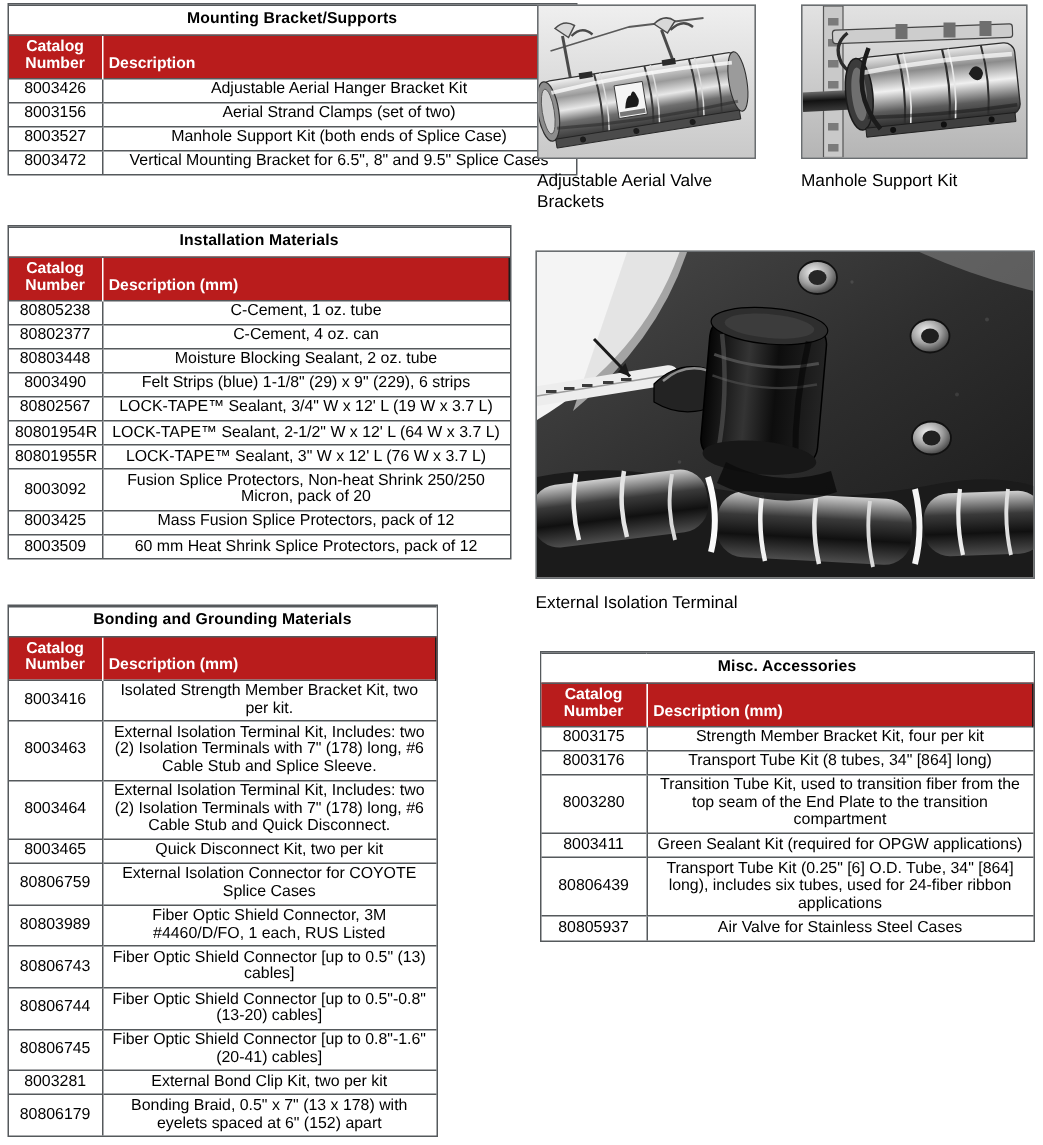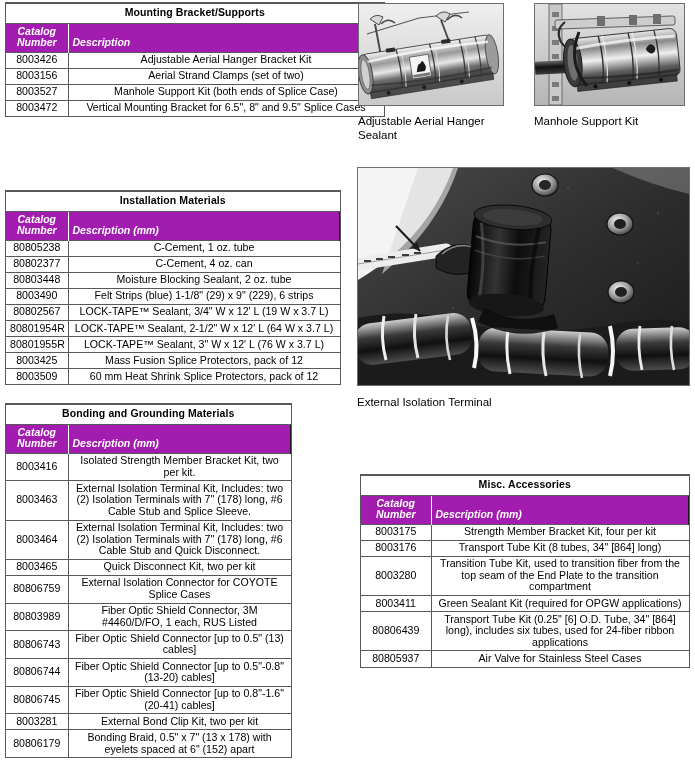--- a/index.html
+++ b/index.html
@@ -34,28 +34,27 @@
     background: #ffffff;
     color: #000000;
     font-weight: bold;
     font-size: 10.5px;
     text-align: center;
     padding: 3px 2px 4px 2px;
     border-bottom: 1px solid #55595c;
     letter-spacing: 0.1px;
   }
   .hdr-row td {
-    background: #a21caf;
+    background: #b91c1c;
     color: #ffffff;
     font-weight: bold;
     font-size: 10.5px;
     padding: 2px 4px 3px 4px;
     vertical-align: bottom;
     border-right: 1px solid #1c1c1c;
-    font-style: italic;
   }
   .hdr-cat {
     text-align: center;
     line-height: 11.5px;
     border-right: 1px solid #ffffff !important;
   }
   .hdr-desc { text-align: left; }
   tbody tr td {
     border-top: 1px solid #55595c;
     font-size: 10.6px;
@@ -66,25 +65,25 @@
   td.cat {
     text-align: center;
     border-right: 1px solid #55595c;
     white-space: nowrap;
   }
   td.desc { text-align: center; }
 
   
   .t-mount  { left: 5px;   top: 2px;   width: 380px; }
   .t-mount  col.c1 { width: 62px; }
-  .t-instal { left: 5px;   top: 150px; width: 336px; margin-top: 40px; }
+  .t-instal { left: 5px;   top: 150px; width: 336px; }
   .t-instal col.c1 { width: 62px; }
   .t-bond   { left: 5px;   top: 403px; width: 287px; }
   .t-bond   col.c1 { width: 62px; }
-  .t-misc   { left: 360px; top: 434px; width: 330px; margin-top: 40px; }
+  .t-misc   { left: 360px; top: 434px; width: 330px; }
   .t-misc   col.c1 { width: 70px; }
 
   
   .photo {
     position: absolute;
     border: 1px solid #6a6e71;
     overflow: hidden;
     background: #bdbdbd;
   }
   .caption {
@@ -183,20 +182,24 @@
           <td class="cat">80802567</td>
           <td class="desc">LOCK-TAPE™ Sealant, 3/4" W x 12' L (19 W x 3.7 L)</td>
         </tr>
         <tr>
           <td class="cat">80801954R</td>
           <td class="desc">LOCK-TAPE™ Sealant, 2-1/2" W x 12' L (64 W x 3.7 L)</td>
         </tr>
         <tr>
           <td class="cat">80801955R</td>
           <td class="desc">LOCK-TAPE™ Sealant, 3" W x 12' L (76 W x 3.7 L)</td>
+        </tr>
+        <tr>
+          <td class="cat">8003092</td>
+          <td class="desc">Fusion Splice Protectors, Non-heat Shrink 250/250 Micron, pack of 20</td>
         </tr>
         <tr>
           <td class="cat">8003425</td>
           <td class="desc">Mass Fusion Splice Protectors, pack of 12</td>
         </tr>
         <tr>
           <td class="cat">8003509</td>
           <td class="desc">60 mm Heat Shrink Splice Protectors, pack of 12</td>
         </tr>
       </tbody>
@@ -364,21 +367,21 @@
         <rect x="8" y="79" width="124" height="6" fill="#4b4b4b" stroke="#222" stroke-width="0.6"></rect>
         <circle cx="26" cy="82" r="2" fill="#1c1c1c"></circle>
         <circle cx="62" cy="82" r="2" fill="#1c1c1c"></circle>
         <circle cx="100" cy="82" r="2" fill="#1c1c1c"></circle>
 
         <rect x="30" y="38" width="9" height="4" fill="#2a2a2a"></rect>
         <rect x="86" y="38" width="9" height="4" fill="#2a2a2a"></rect>
       </g>
     </svg>
   </div>
-  <div class="caption cap-aerial">Adjustable Aerial Hanger Sealant</div>
+  <div class="caption cap-aerial">Adjustable Aerial Valve Brackets</div>
 
   <div class="photo ph-manhole">
     <svg width="149" height="101" viewBox="0 0 149 101">
       <defs>
         <linearGradient id="gM" x1="0" y1="0" x2="0" y2="1">
           <stop offset="0%" stop-color="#e9e9e9"></stop>
             <stop offset="25%" stop-color="#8c8c8c"></stop>
           <stop offset="50%" stop-color="#f0f0f0"></stop>
             <stop offset="78%" stop-color="#5c5c5c"></stop>
           <stop offset="100%" stop-color="#2c2c2c"></stop>

